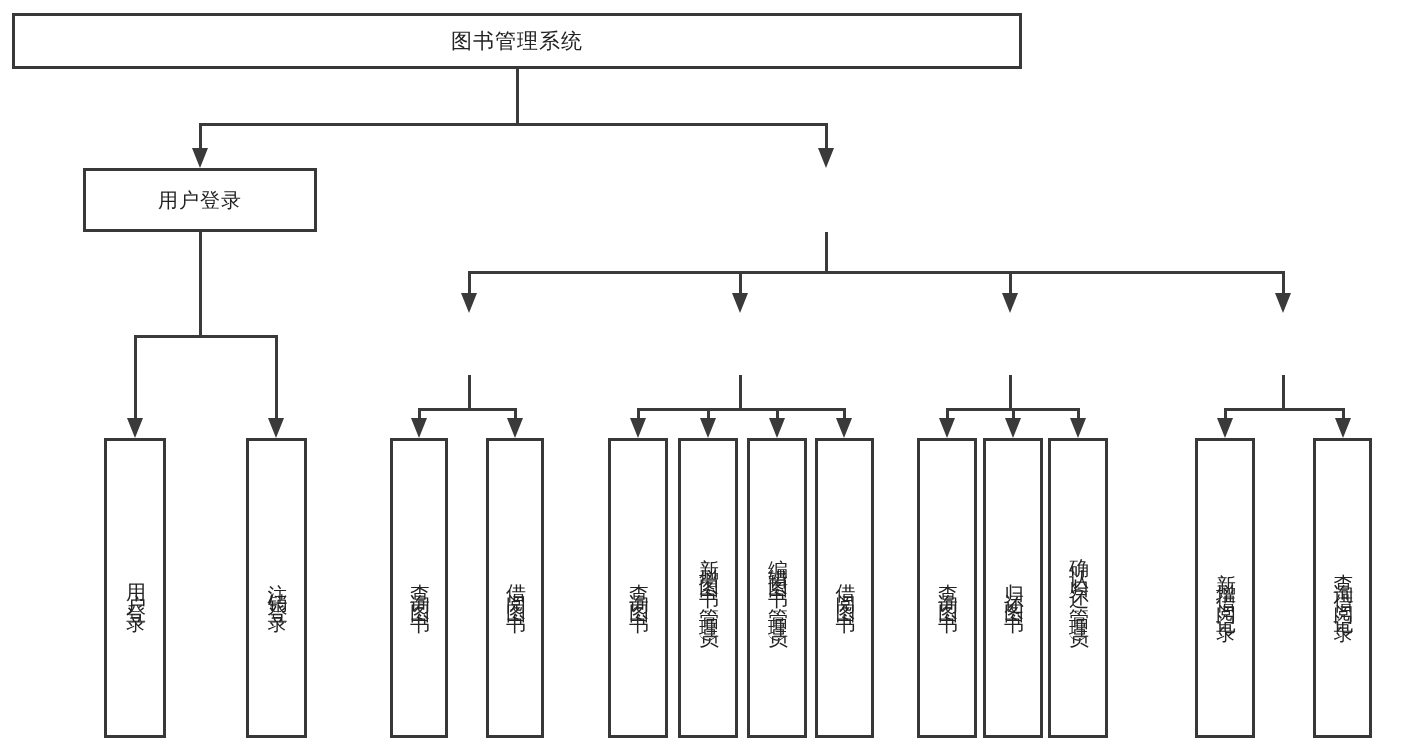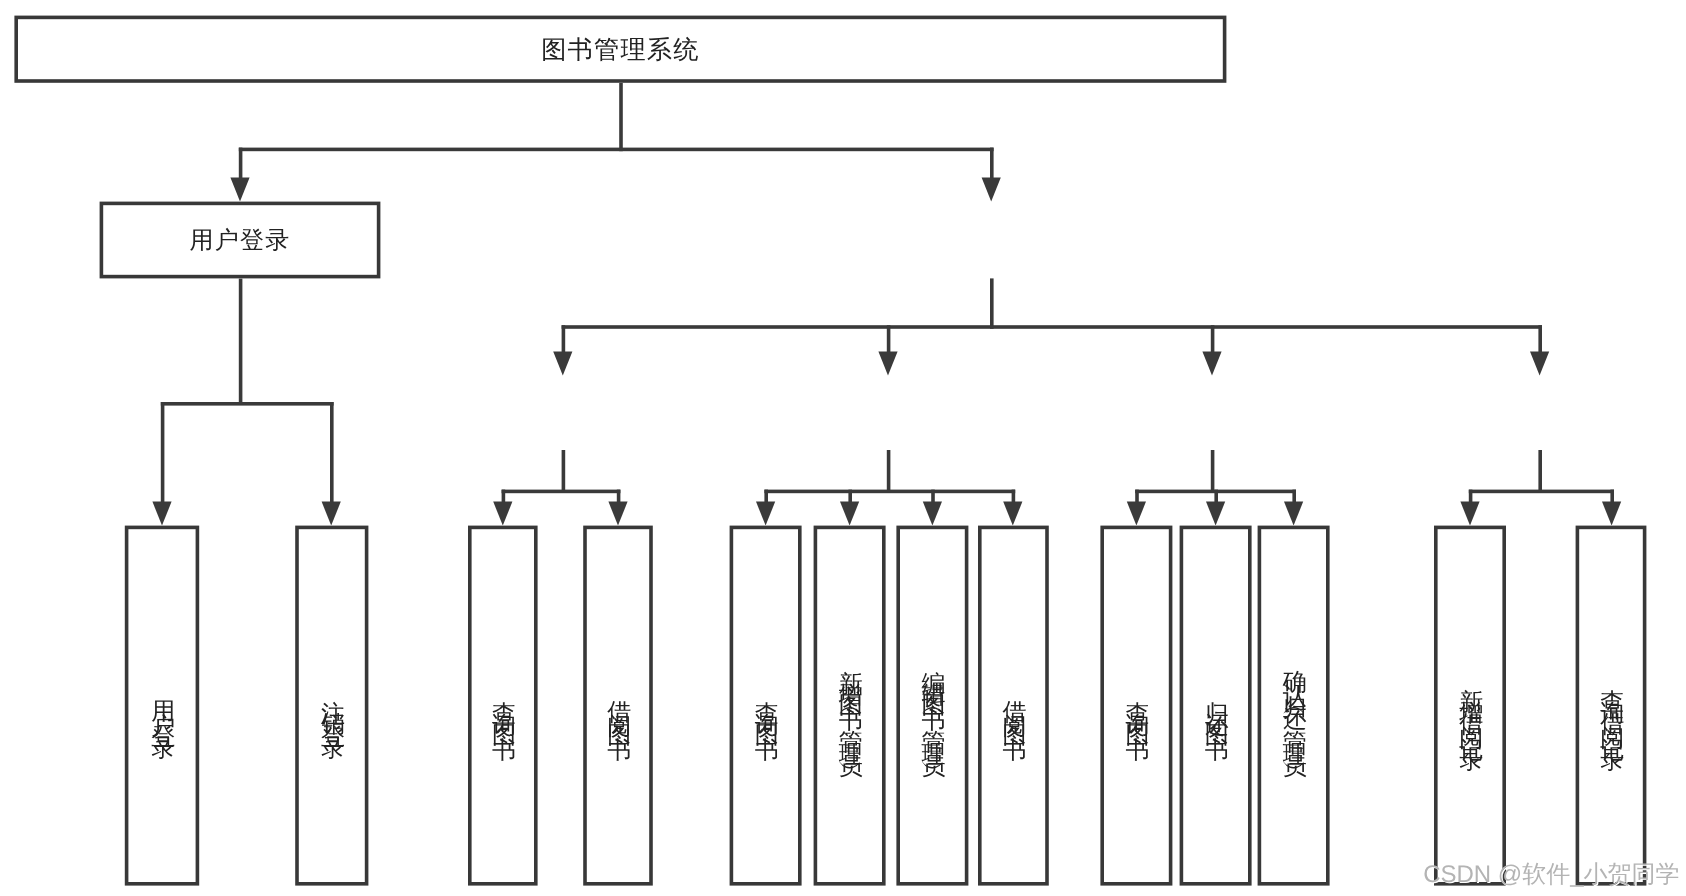--- a/index.html
+++ b/index.html
@@ -1,20 +1,20 @@
 <!DOCTYPE html>
 <html><head>
 <meta charset="utf-8">
 <style>
   html,body{margin:0;padding:0;background:#ffffff;}
   .canvas{
     position:relative;
     width:1405px;height:747px;
     background:#ffffff;
-    font-family:Liberation Sans, sans-serif;
+    font-family:Liberation Mono, monospace;
     overflow:hidden;
     border-radius:26px;
   }
   .box{
     position:absolute;
     box-sizing:border-box;
     background:#ffffff;
     border:3px solid #383838;
     display:flex;
     align-items:center;
@@ -166,15 +166,14 @@
     <span class="vtext">确认归还（管理员）</span>
   </div>
 
   <div class="box" style="left:1195px;top:438px;width:60px;height:300px">
     <span class="vtext">新增借阅记录</span>
   </div>
   <div class="box" style="left:1313px;top:438px;width:59px;height:300px">
     <span class="vtext">查询借阅记录</span>
   </div>
 
-  <div class="watermark">CSDN @软件_小贺同学</div>
 
 </div>
 
 </body></html>

